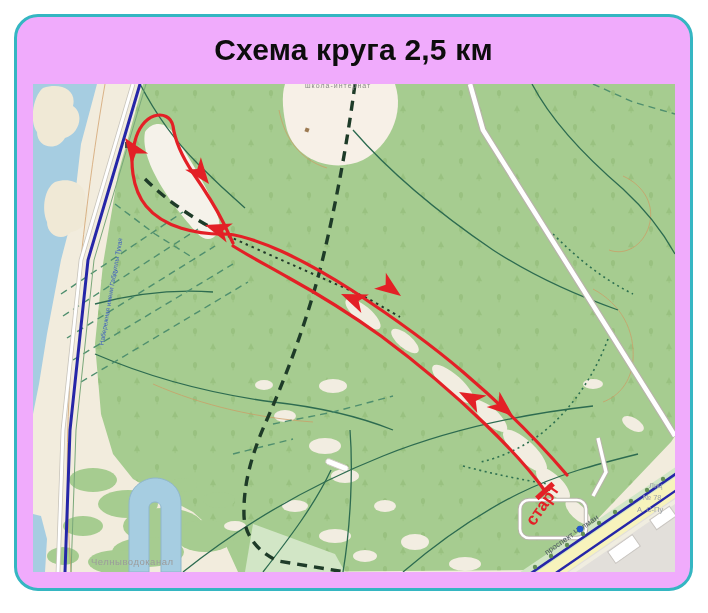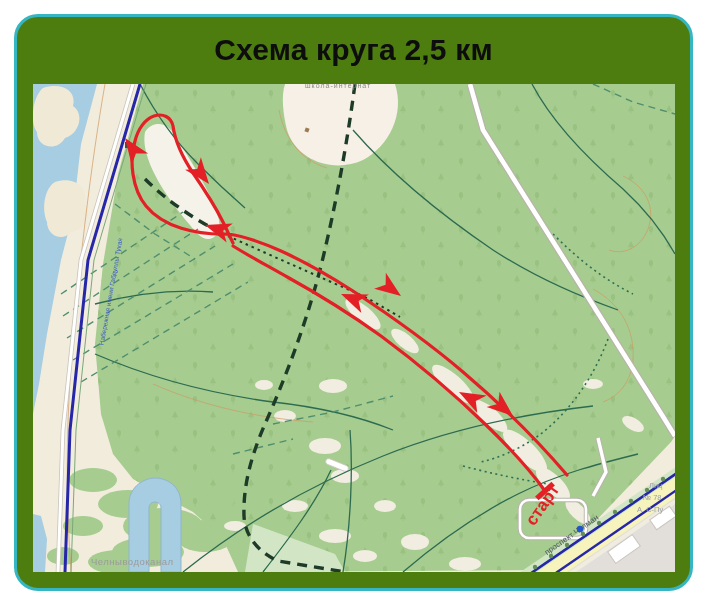--- a/index.html
+++ b/index.html
@@ -1,19 +1,19 @@
 <!DOCTYPE html>
 <html><head>
 <meta charset="utf-8">
 <style>
   html,body{margin:0;padding:0;background:#ffffff;}
   body{width:708px;height:613px;position:relative;font-family:"Liberation Sans",sans-serif;overflow:hidden;}
   .card{
     position:absolute;left:14px;top:14px;width:679px;height:577px;
-    background:#4d7c0f;border:3px solid #35b6c2;border-radius:24px;box-sizing:border-box;
+    background:#f0abfc;border:3px solid #35b6c2;border-radius:24px;box-sizing:border-box;
   }
   .title{
     position:absolute;left:0;top:16px;width:100%;text-align:center;
     font-size:30px;font-weight:700;color:#0d0d0d;letter-spacing:.2px;
   }
   .map{
     position:absolute;left:16px;top:67px;width:642px;height:488px;overflow:hidden;background:#f2ecdd;
   }
   .map svg{display:block;}
   text{font-family:"Liberation Sans",sans-serif;}

